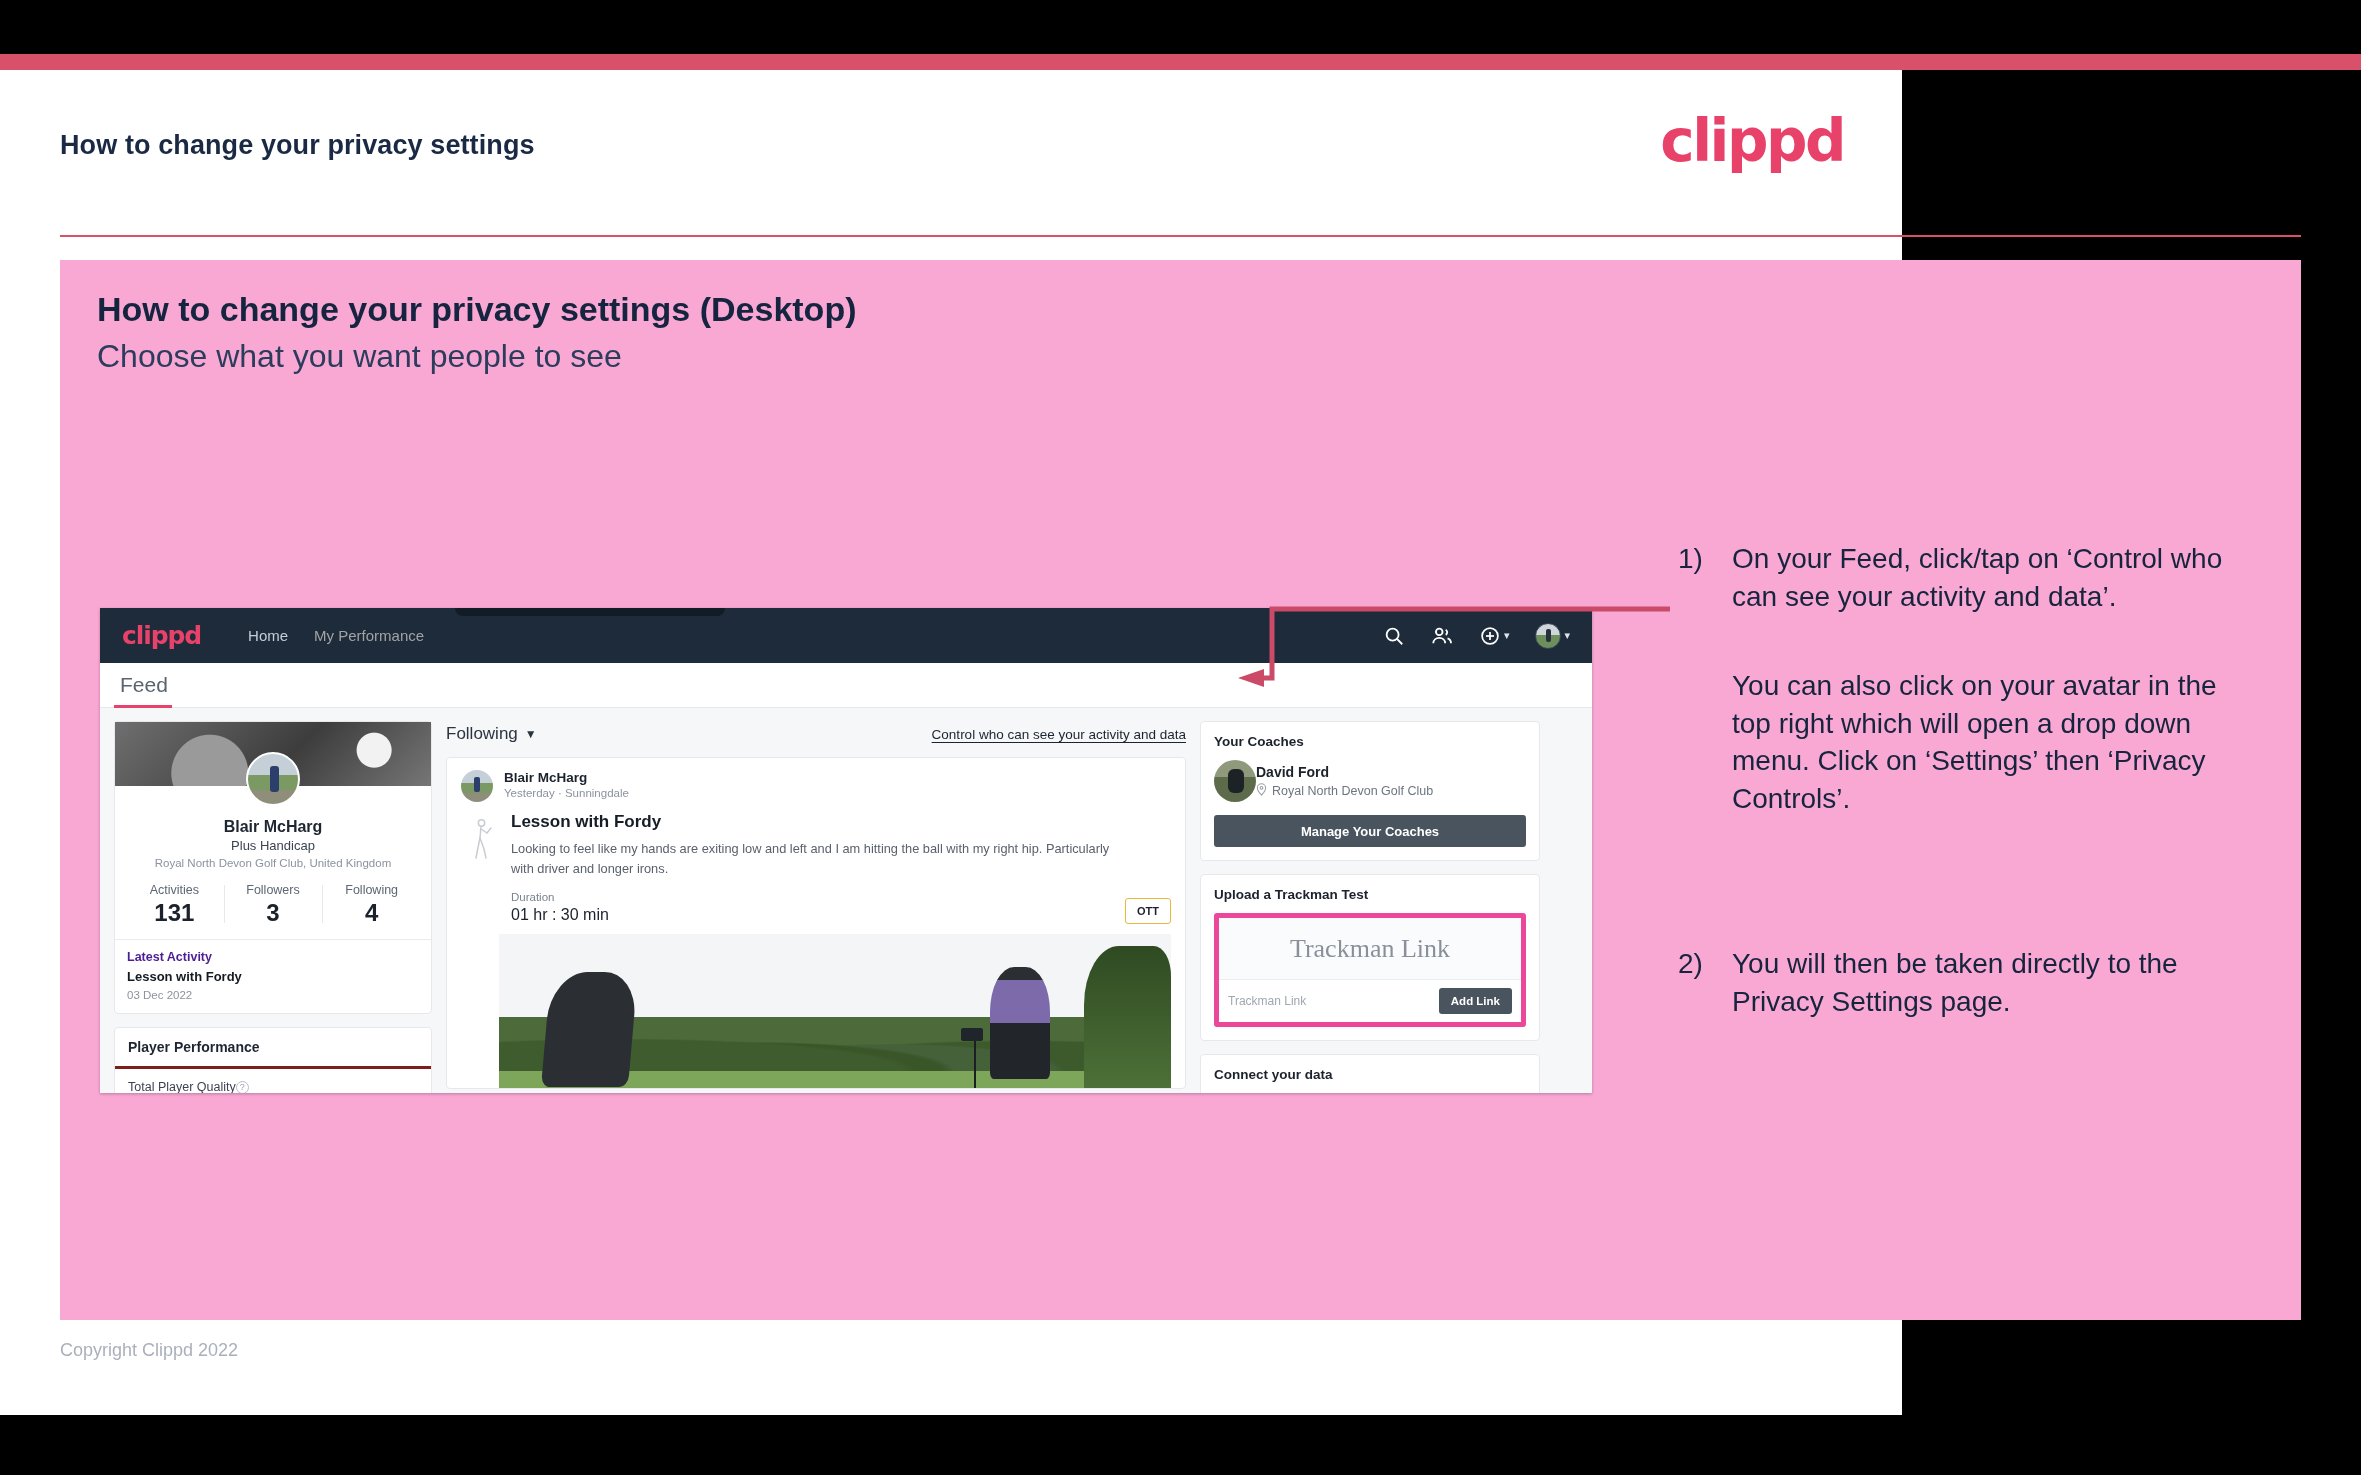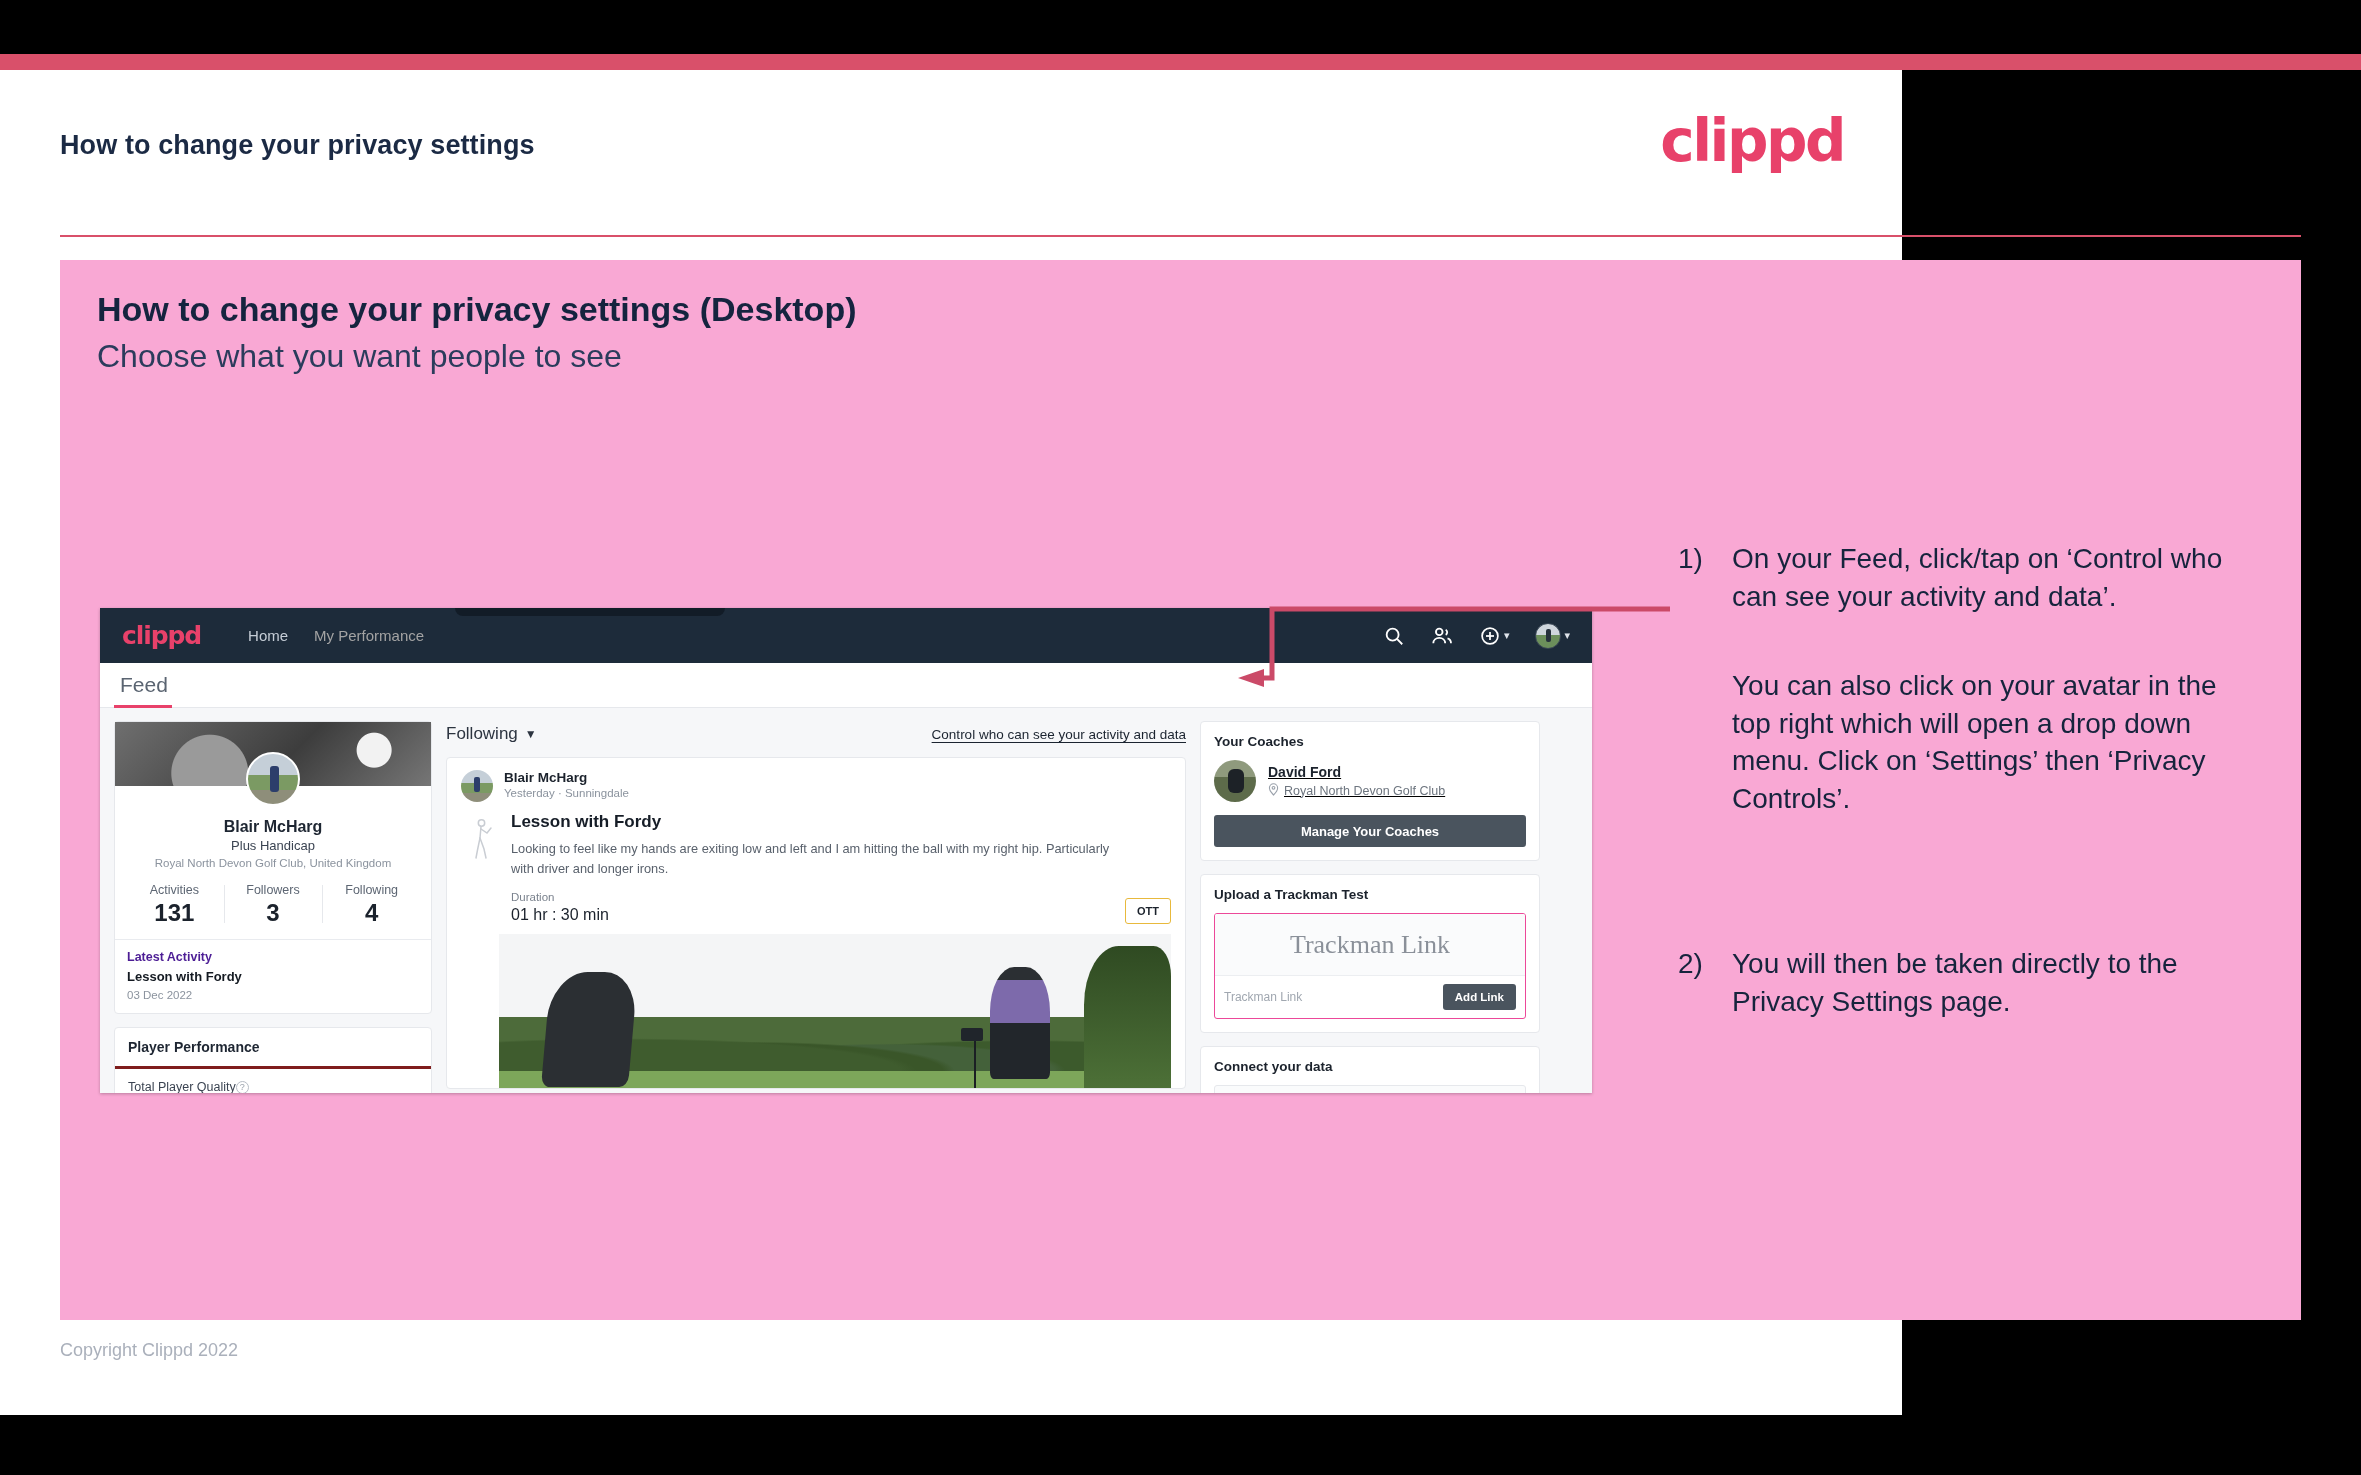--- a/index.html
+++ b/index.html
@@ -194,35 +194,35 @@
   .pi-golfer2 { position: absolute; right: 18%; top: 21%; width: 9%; height: 70%;
     background: linear-gradient(180deg,#2b2f33 0 12%, #7d6aab 12% 50%, #22262b 50% 100%);
     border-radius: 40% 40% 6% 6%; }
   .pi-tripod { position: absolute; right: 29%; bottom: 2%; width: 2px; height: 33%; background: #1b1f24; }
   .pi-cam { position: absolute; right: 28%; bottom: 33%; width: 22px; height: 13px; background: #20252b; border-radius: 2px; }
 
   
   .col-right { width: 340px; flex: 0 0 340px; }
   .rc { padding: 12px 13px 13px; }
   .rc-title { font-size: 13.5px; font-weight: 700; color: #1b222c; }
-  .coach-row { display: flex; align-items: center; gap: 12px; margin-top: 11px; text-decoration: underline; }
+  .coach-row { display: flex; align-items: center; margin-top: 11px; }
   .coach-av {
     width: 42px; height: 42px; border-radius: 50%; flex: 0 0 42px; overflow: hidden;
     background: linear-gradient(180deg,#8f9a7d 0 40%, #5d6b4a 40% 100%); position: relative;
   }
   .coach-av::after{ content:""; position:absolute; left:14px; top:9px; width:16px; height:24px; background:#1d2227; border-radius:6px; }
   .coach-name { font-size: 14px; font-weight: 700; color: #1b222c; }
   .coach-club { font-size: 12.5px; color: #6d757f; margin-top: 3px; display: flex; align-items: center; gap: 5px; }
   .btn-dark {
     margin-top: 13px; width: 100%; height: 32px; border: 0; border-radius: 3px;
     background: #4a545e; color: #fff; font-size: 13px; font-weight: 700;
     font-family: "Liberation Sans", sans-serif; cursor: pointer;
   }
   .rc2 { margin-top: 13px; }
-  .tm-box { margin-top: 11px; border: 1px solid #ec4899; border-radius: 3px; overflow: hidden; }
+  .tm-box { margin-top: 11px; border: 5px solid #ec4899; border-radius: 3px; overflow: hidden; }
   .tm-logo {
     height: 62px; background: #fafbfc; display: flex; align-items: center; justify-content: center;
     font-family: "Liberation Serif", serif; font-size: 26px; color: #8a9099; border-bottom: 1px solid #eceef1;
   }
   .tm-input { display: flex; align-items: center; padding: 8px 9px; gap: 8px; }
   .tm-ph { flex: 1; font-size: 12px; color: #a0a7b0; }
   .btn-sm {
     background: #4a545e; color: #fff; font-size: 11.5px; font-weight: 700;
     border: 0; border-radius: 3px; padding: 7px 12px; cursor: pointer;
     font-family: "Liberation Sans", sans-serif;

